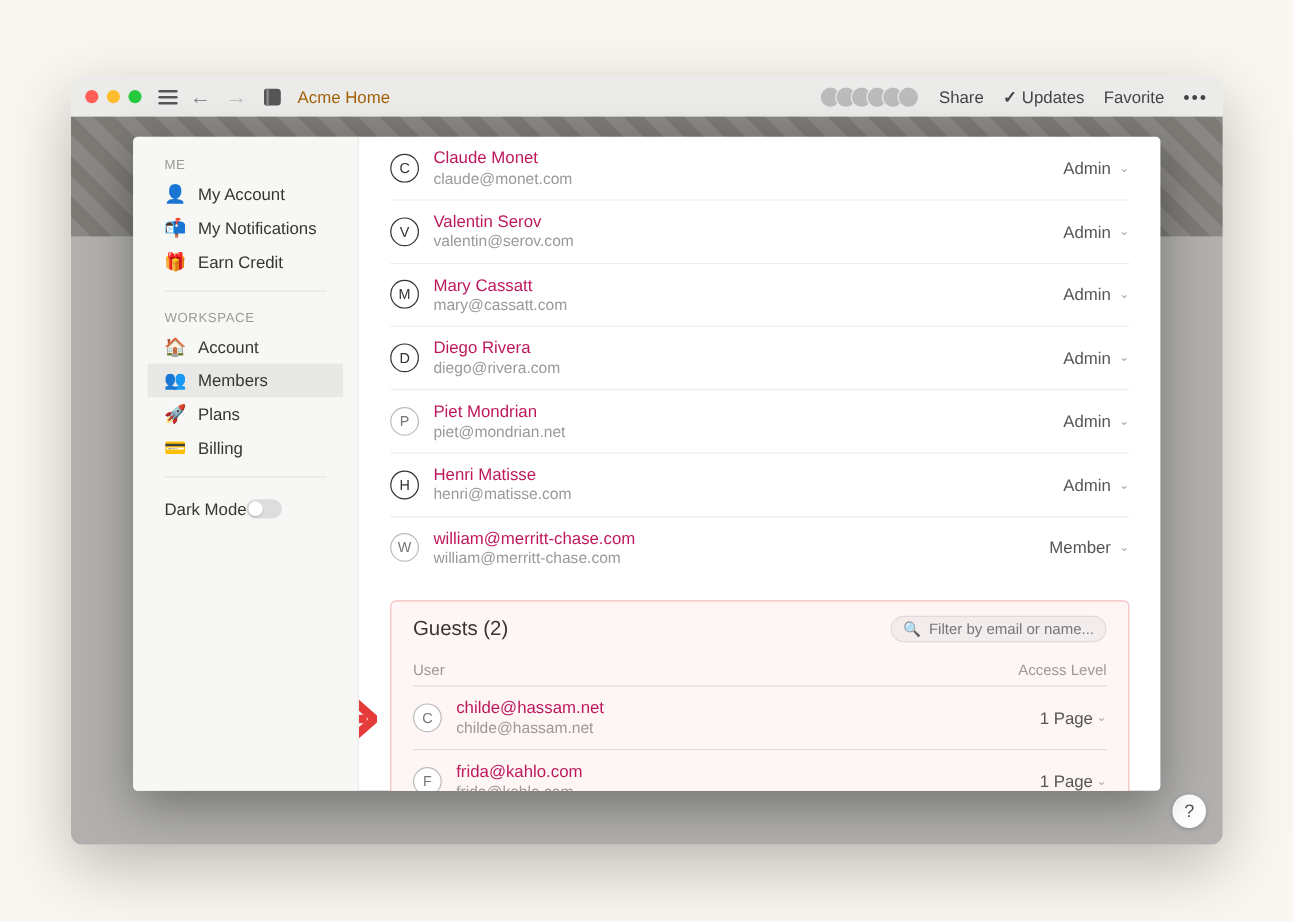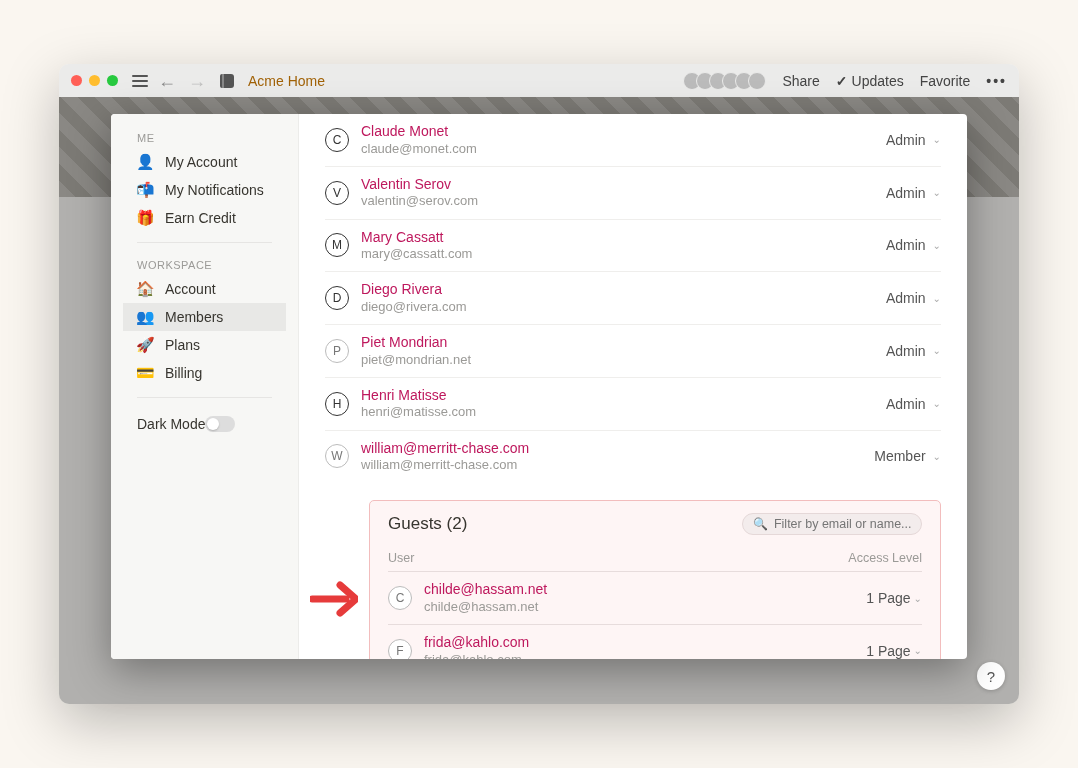--- a/index.html
+++ b/index.html
@@ -145,21 +145,20 @@
   .chev { font-size:10px; color:#aaa;}
 
   
   .guests-box {
     margin-top:18px;
     border:1.5px solid #f2bdbd;
     background: #fef5f5;
     border-radius:5px;
     padding:12px 18px 4px;
     position:relative;
-    margin-left:44px;
   }
   .guests-head {
     display:flex; align-items:center; justify-content:space-between;
     margin-bottom:10px;
   }
   .guests-title { font-size:17px; font-weight:500; color:#37352f;}
   .filter {
     display:flex; align-items:center; gap:6px;
     background:#f3ecec; border:1px solid #e5d8d8;
     border-radius:14px; padding:3px 10px; font-size:12.5px; color:#9b9a97;

